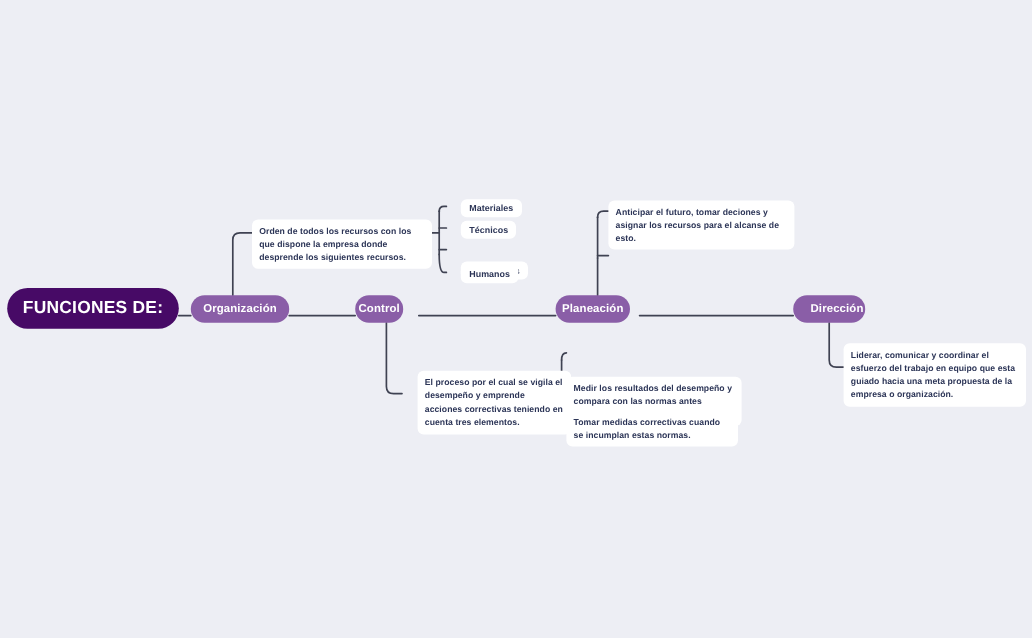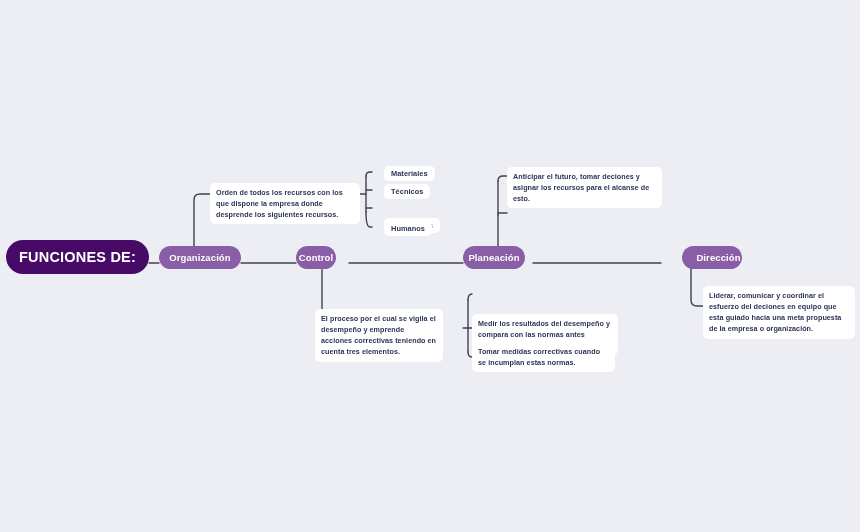--- a/index.html
+++ b/index.html
@@ -53,21 +53,21 @@
     height: 23px;
     background: #8a5ea7;
     font-size: 9.5px;
     font-weight: bold;
     letter-spacing: 0.1px;
     padding: 0 6px;
   }
   .n-org   { left: 159px; top: 246px; width: 82px; }
   .n-ctl   { left: 296px; top: 246px; width: 40px; }
   .n-pla   { left: 463px; top: 246px; width: 62px; }
-  .n-dir   { left: 682px; top: 246px; width: 60px; padding-left: 19px; }
+  .n-dir   { left: 661px; top: 246px; width: 60px; padding-left: 19px; }
 
   .tbox {
     position: absolute;
     box-sizing: border-box;
     background: #ffffff;
     border-radius: 5px;
     color: #2c3557;
     font-size: 7.2px;
     line-height: 1.55;
     font-weight: bold;
@@ -89,21 +89,21 @@
   }
 
   
   .b-org-main { left: 210px; top: 183px; width: 150px; }
   .l-mat { left: 372px; top: 166px; }
   .l-tec { left: 372px; top: 184px; }
   .l-fin { left: 372px; top: 218px; }
   .l-hum { left: 372px; top: 221px; }
 
   
-  .b-ctl-main { left: 315px; top: 309px; width: 128px; }
+  .b-ctl-main { left: 348px; top: 309px; width: 128px; }
   .b-ctl-1 { left: 472px; top: 286px; width: 140px; }
   .b-ctl-2 { left: 472px; top: 314px; width: 146px; }
   .b-ctl-3 { left: 472px; top: 342px; width: 143px; }
 
   
   .b-pla-1 { left: 507px; top: 167px; width: 155px; }
   .b-pla-2 { left: 507px; top: 199px; width: 155px; }
 
   
   .b-dir-1 { left: 703px; top: 286px; width: 152px; }
@@ -169,15 +169,15 @@
   <div class="leafbox l-tec">Técnicos</div>
   <div class="leafbox l-fin">Financieros</div>
   <div class="leafbox l-hum">Humanos</div>
 
   <div class="tbox b-ctl-main">El proceso por el cual se vigila el desempeño y emprende acciones correctivas teniendo en cuenta tres elementos.</div>
   <div class="tbox b-ctl-2">Medir los resultados del desempeño y compara con las normas antes puestas.</div>
   <div class="tbox b-ctl-3">Tomar medidas  correctivas cuando se incumplan  estas normas.</div>
 
   <div class="tbox b-pla-1">Anticipar el futuro, tomar deciones y asignar los recursos para el alcanse de esto.</div>
 
-  <div class="tbox b-dir-1">Liderar, comunicar y coordinar el esfuerzo del deciones en equipo que esta guiado hacia una meta propuesta de la empresa o organización.</div>
+  <div class="tbox b-dir-1">Liderar, comunicar y coordinar el esfuerzo del trabajo en equipo que esta guiado hacia una meta propuesta de la empresa o organización.</div>
 
 </div>
 
 </body></html>

